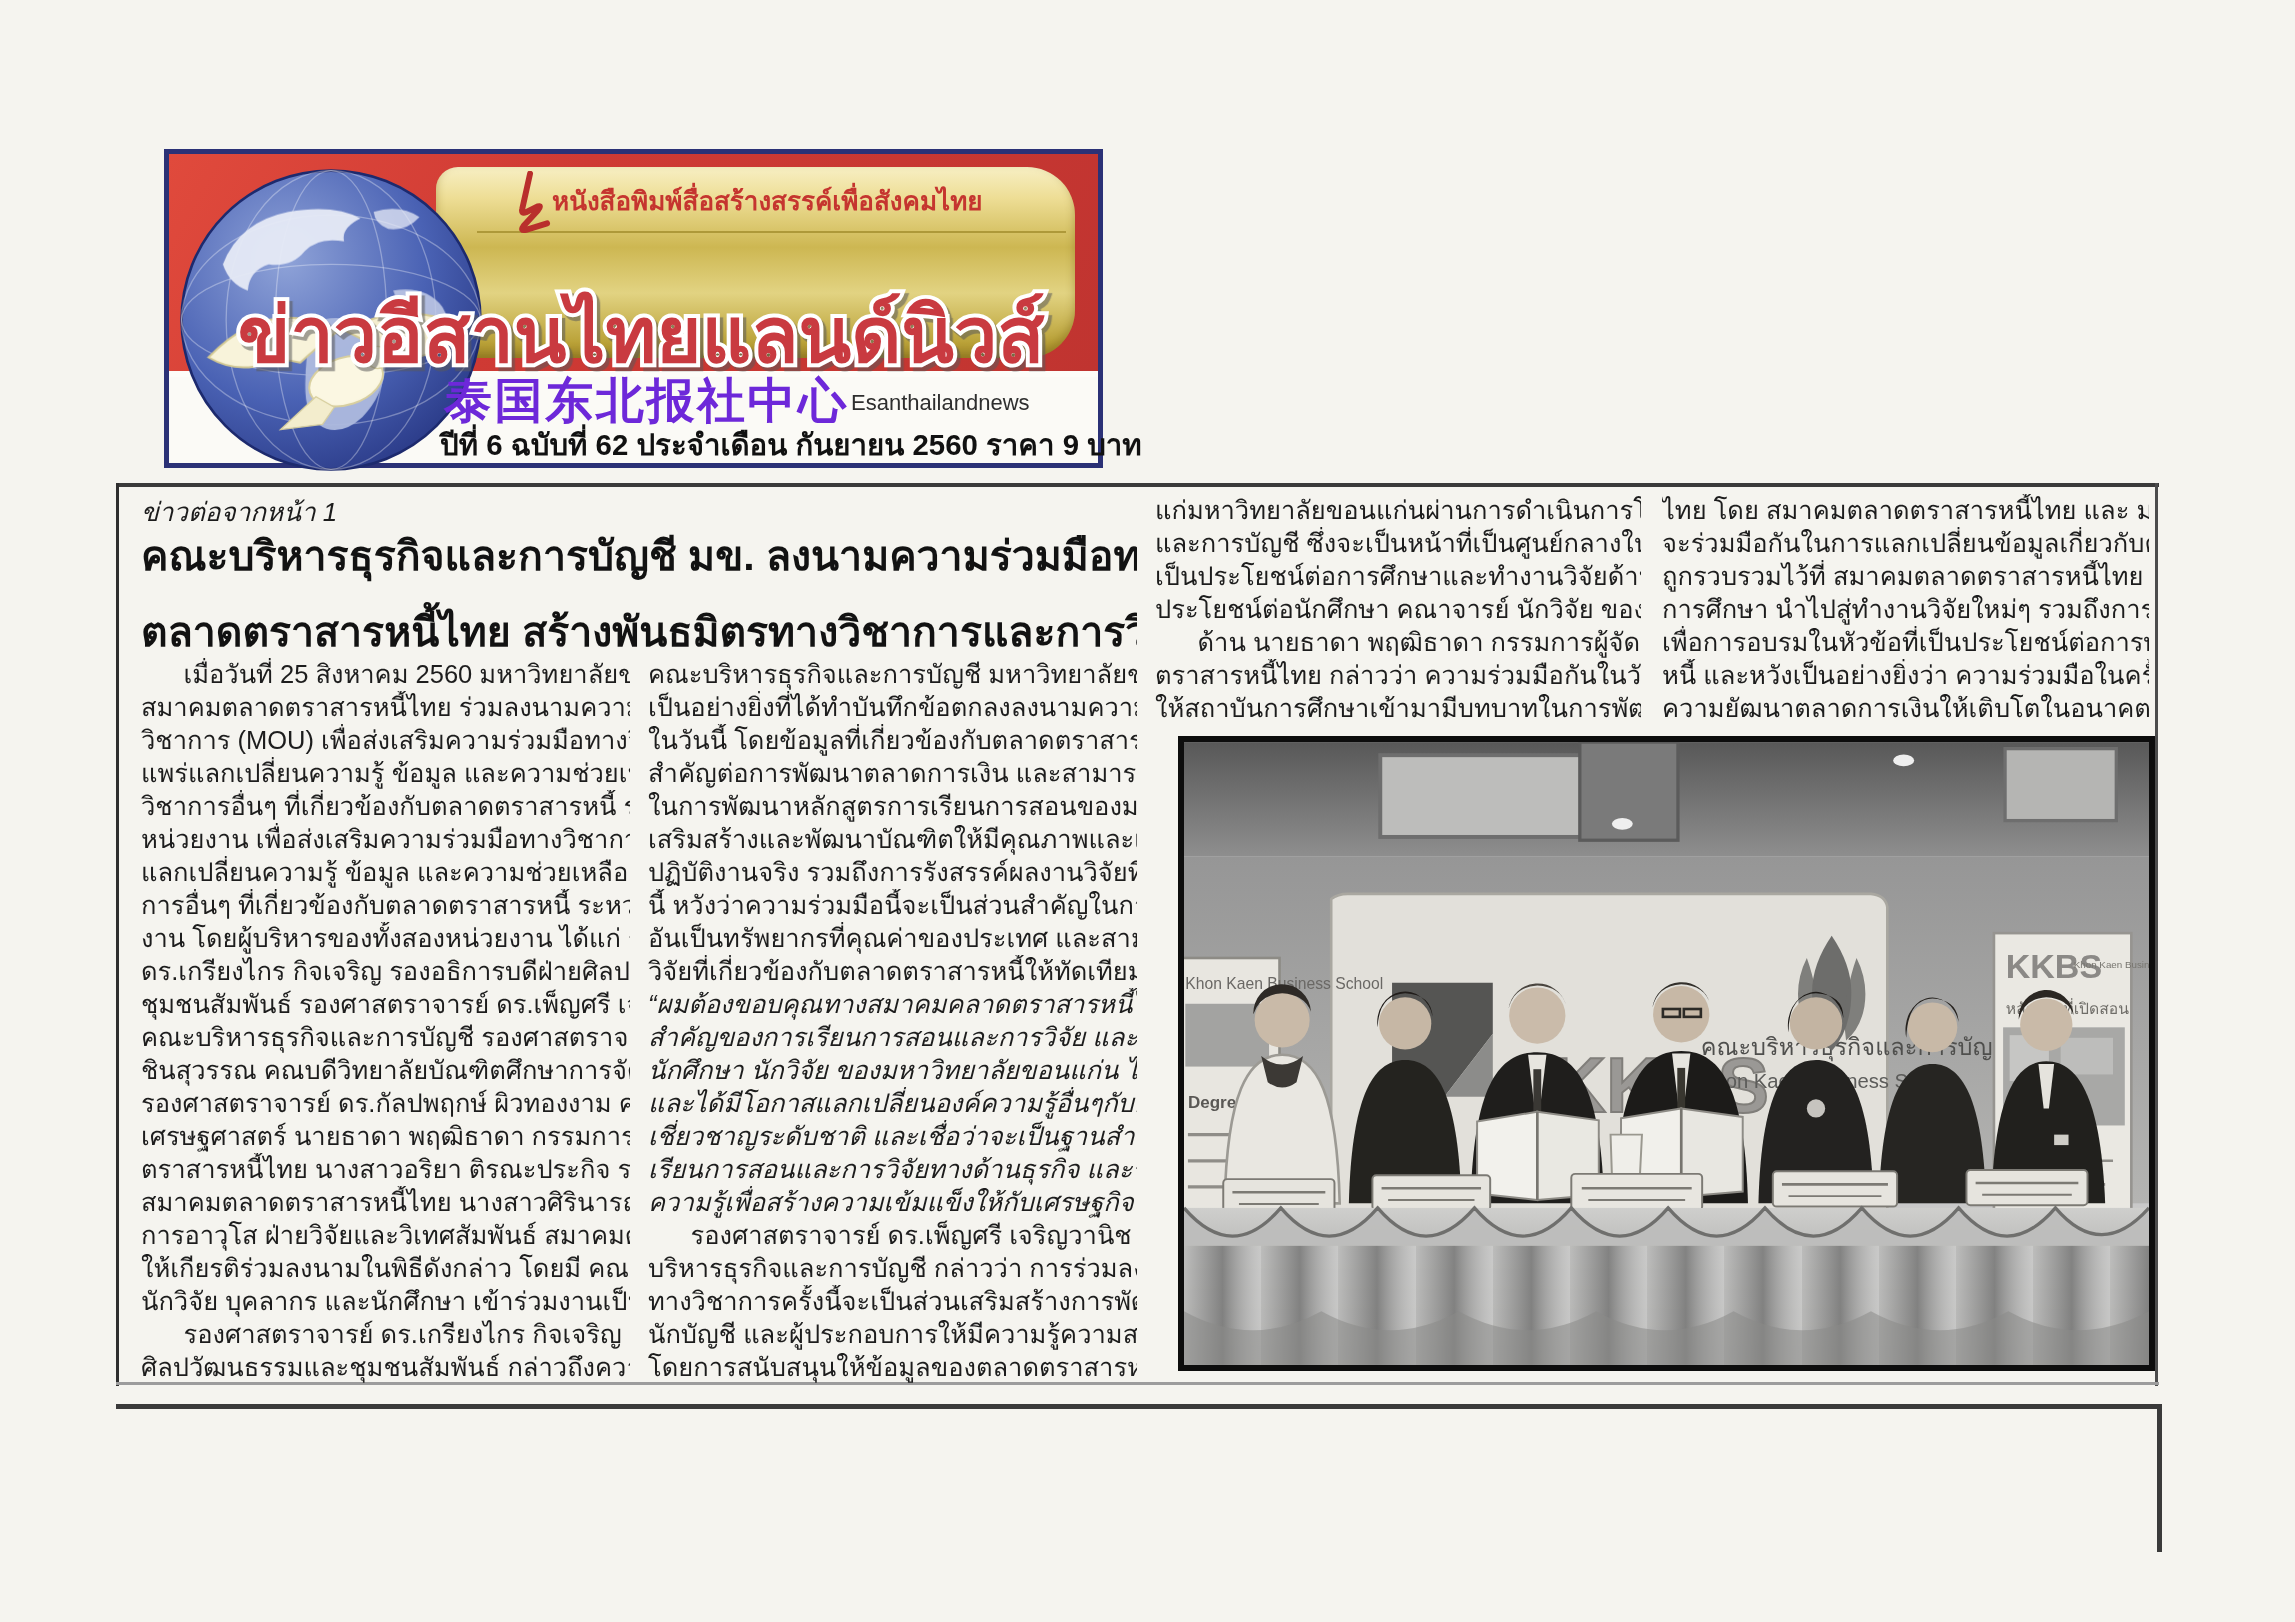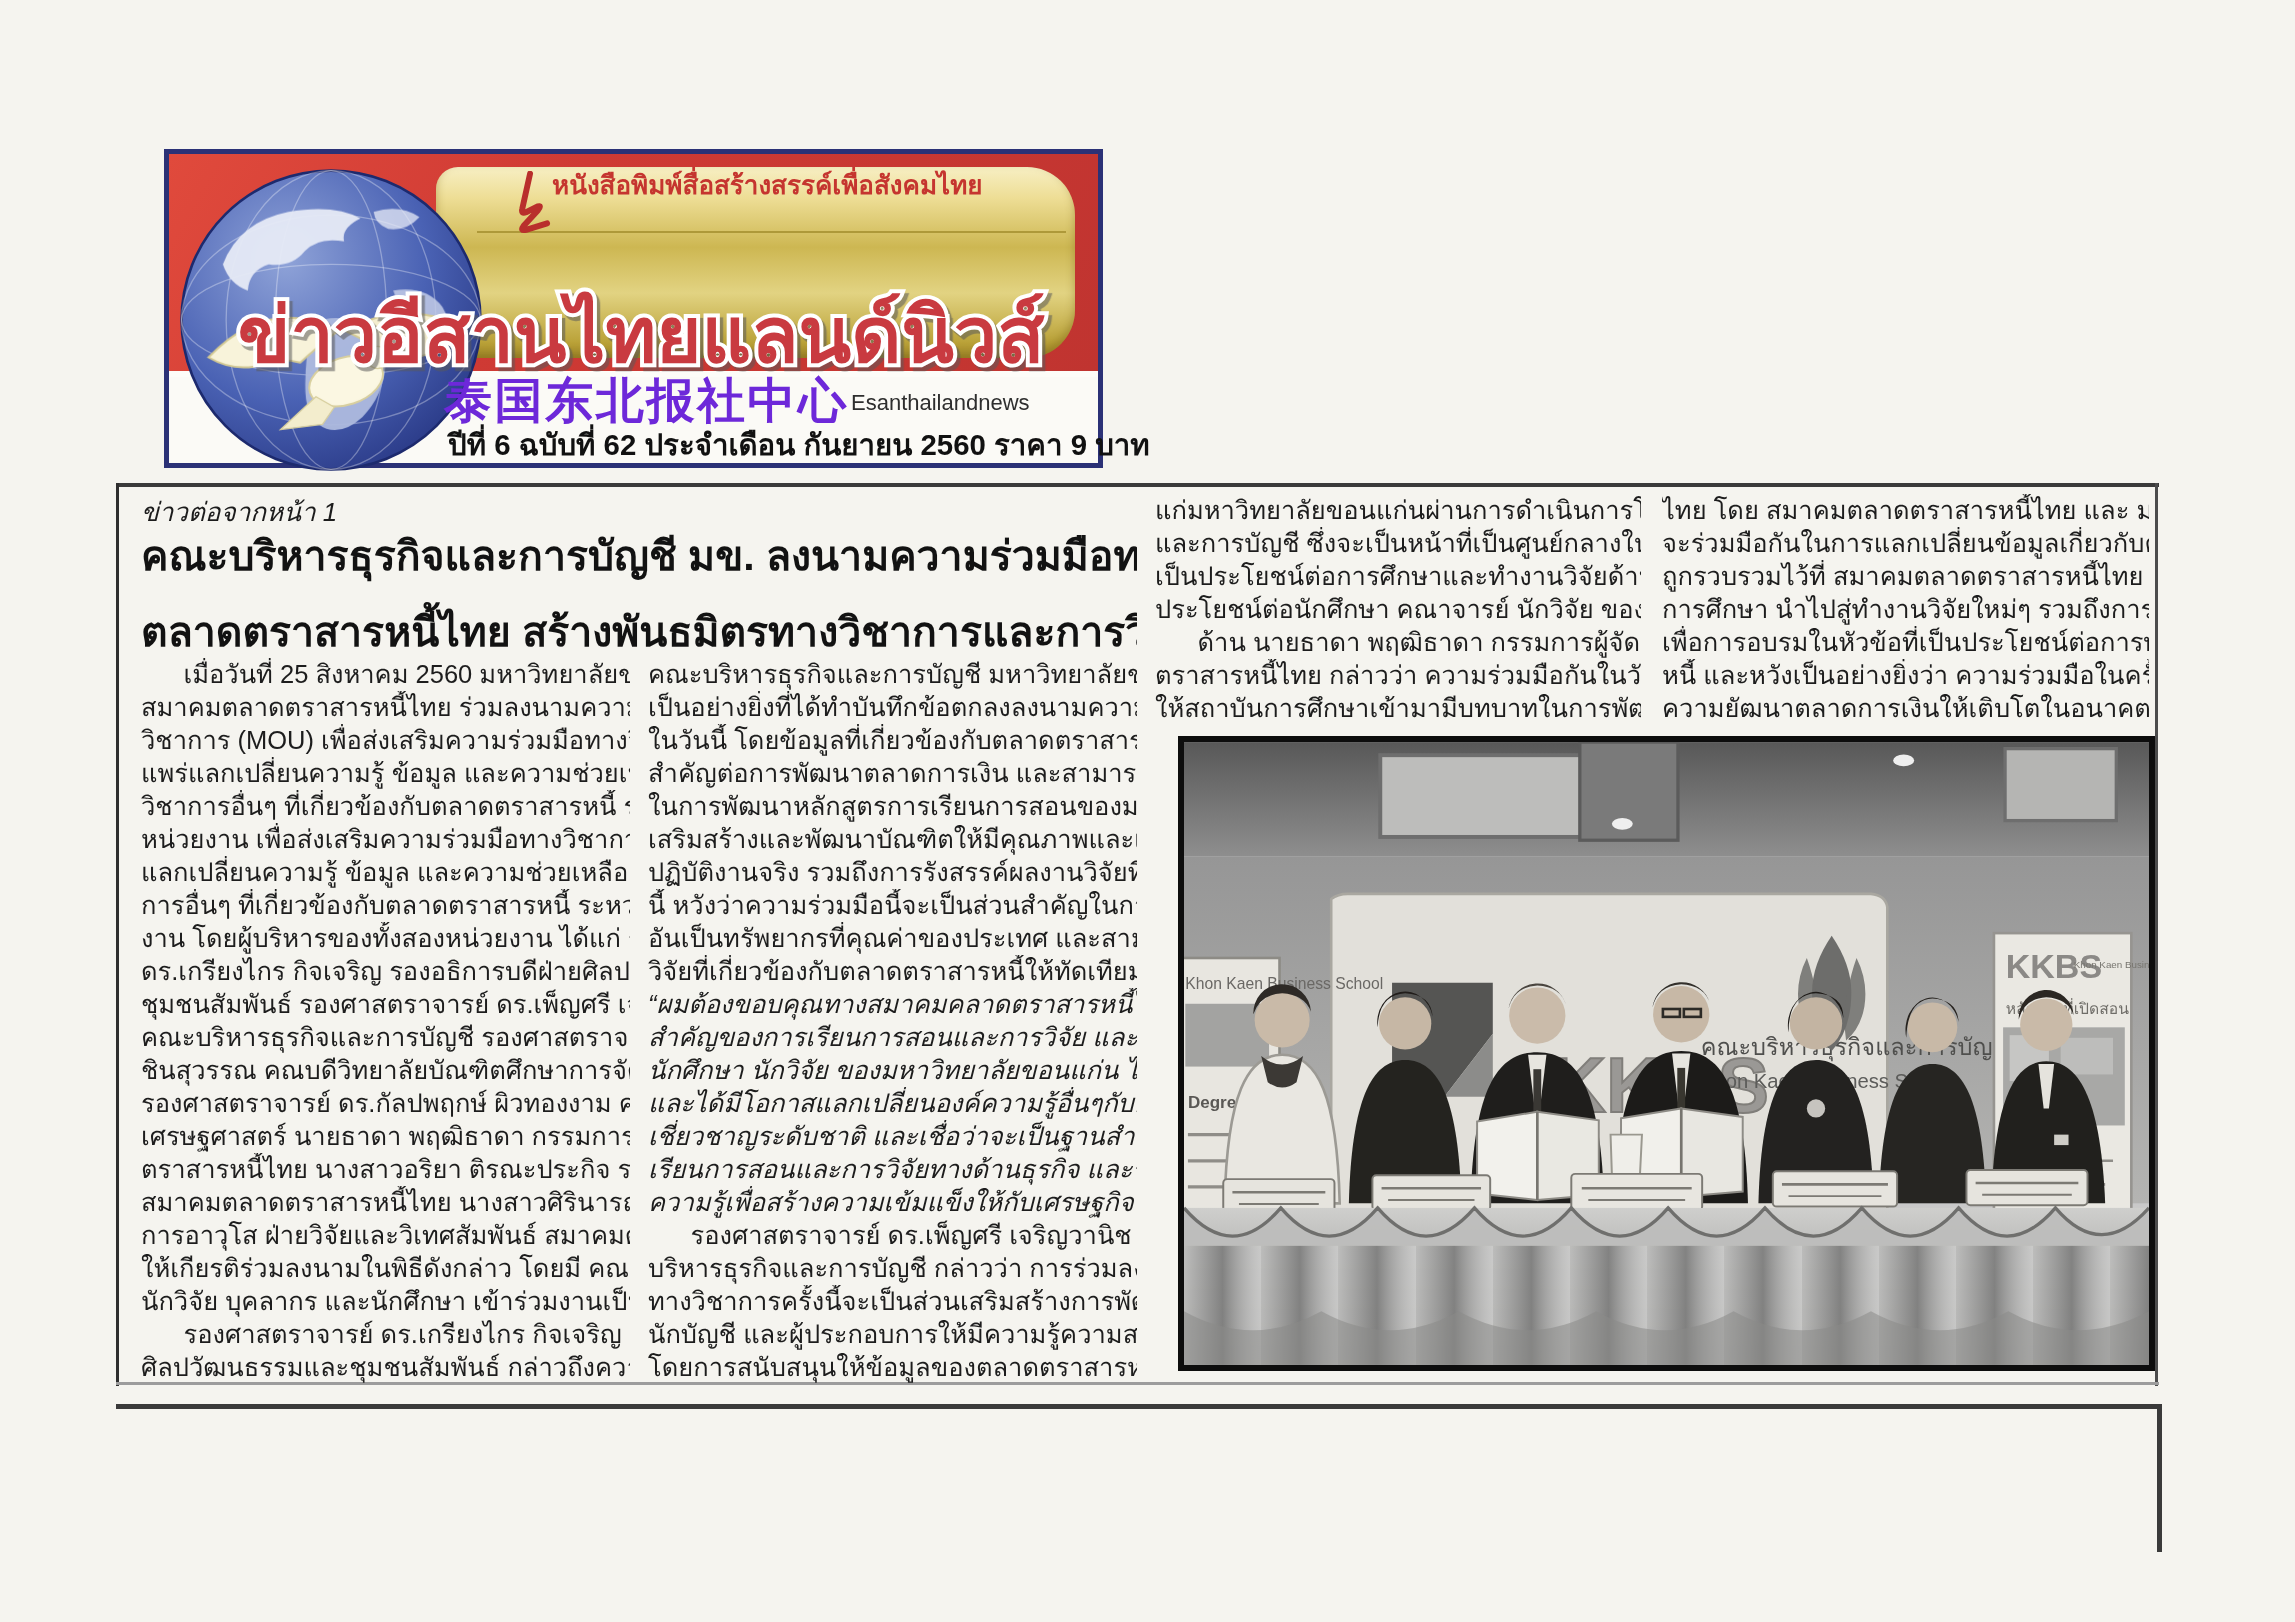--- a/index.html
+++ b/index.html
@@ -10,26 +10,26 @@
   }
   .abs{position:absolute;}
 
   
   .masthead{left:164px;top:149px;width:929px;height:309px;border:5.9px solid #2b3176;background:#fdfcf8;}
   .mast-red{left:0;top:0;width:100%;height:217px;background:linear-gradient(120deg,#e04a3c 0%,#cf3a34 40%,#c03430 100%);}
   .mast-gold{left:267px;top:13px;width:639px;height:191px;border-radius:22px 48px 48px 22px;
     background:linear-gradient(#f7efc4 0%,#eede96 16%,#cdb752 42%,#e2d382 66%,#baa238 92%,#a68d2c 100%);
     box-shadow:inset 0 -5.2px 9.2px rgba(120,95,20,.45);}
   .mast-gold-line{left:308px;top:77px;width:589px;height:2px;background:#9d8727;opacity:.7;}
-  .mast-tagline{left:383px;top:10px;font-size:26px;font-weight:bold;color:#c5352f;white-space:nowrap;}
+  .mast-tagline{left:383px;top:26px;font-size:26px;font-weight:bold;color:#c5352f;white-space:nowrap;}
   .mast-title-svg{left:39px;top:118px;}
   .mast-white{left:0;bottom:0;width:100%;height:86px;background:#fbfaf6;}
   .mast-cn{left:275px;top:215px;font-size:48px;font-weight:bold;color:#6d28d9;white-space:nowrap;letter-spacing:2.6px;}
   .mast-en{left:682px;top:236px;font-size:22px;color:#2e2e2e;white-space:nowrap;}
-  .mast-issue{left:271px;top:267px;font-size:29.4px;font-weight:bold;color:#111;white-space:nowrap;margin-left:8px;}
+  .mast-issue{left:271px;top:267px;font-size:29.4px;font-weight:bold;color:#111;white-space:nowrap;}
   .globe-wrap{left:7.9px;top:11.8px;width:308px;height:308px;}
   .rule-top{left:116px;top:483px;width:2043px;height:3.9px;background:#3a3a3a;}
   .rule-left{left:116px;top:483px;width:3.3px;height:903px;background:#2e2e2e;}
   .rule-right{left:2155px;top:483px;width:3.3px;height:903px;background:#4c4c4c;}
   .rule-bottom-gray{left:116px;top:1382px;width:2043px;height:2.6px;background:#9c9c9c;}
   .rule-next-dark{left:116px;top:1404px;width:2046px;height:4.6px;background:#3a3a3a;}
   .rule-next-vert{left:2157px;top:1404px;width:4.6px;height:148px;background:#3a3a3a;}
 
   
   .kicker{left:141px;top:491px;font-size:26px;font-weight:normal;font-style:italic;white-space:nowrap;}

